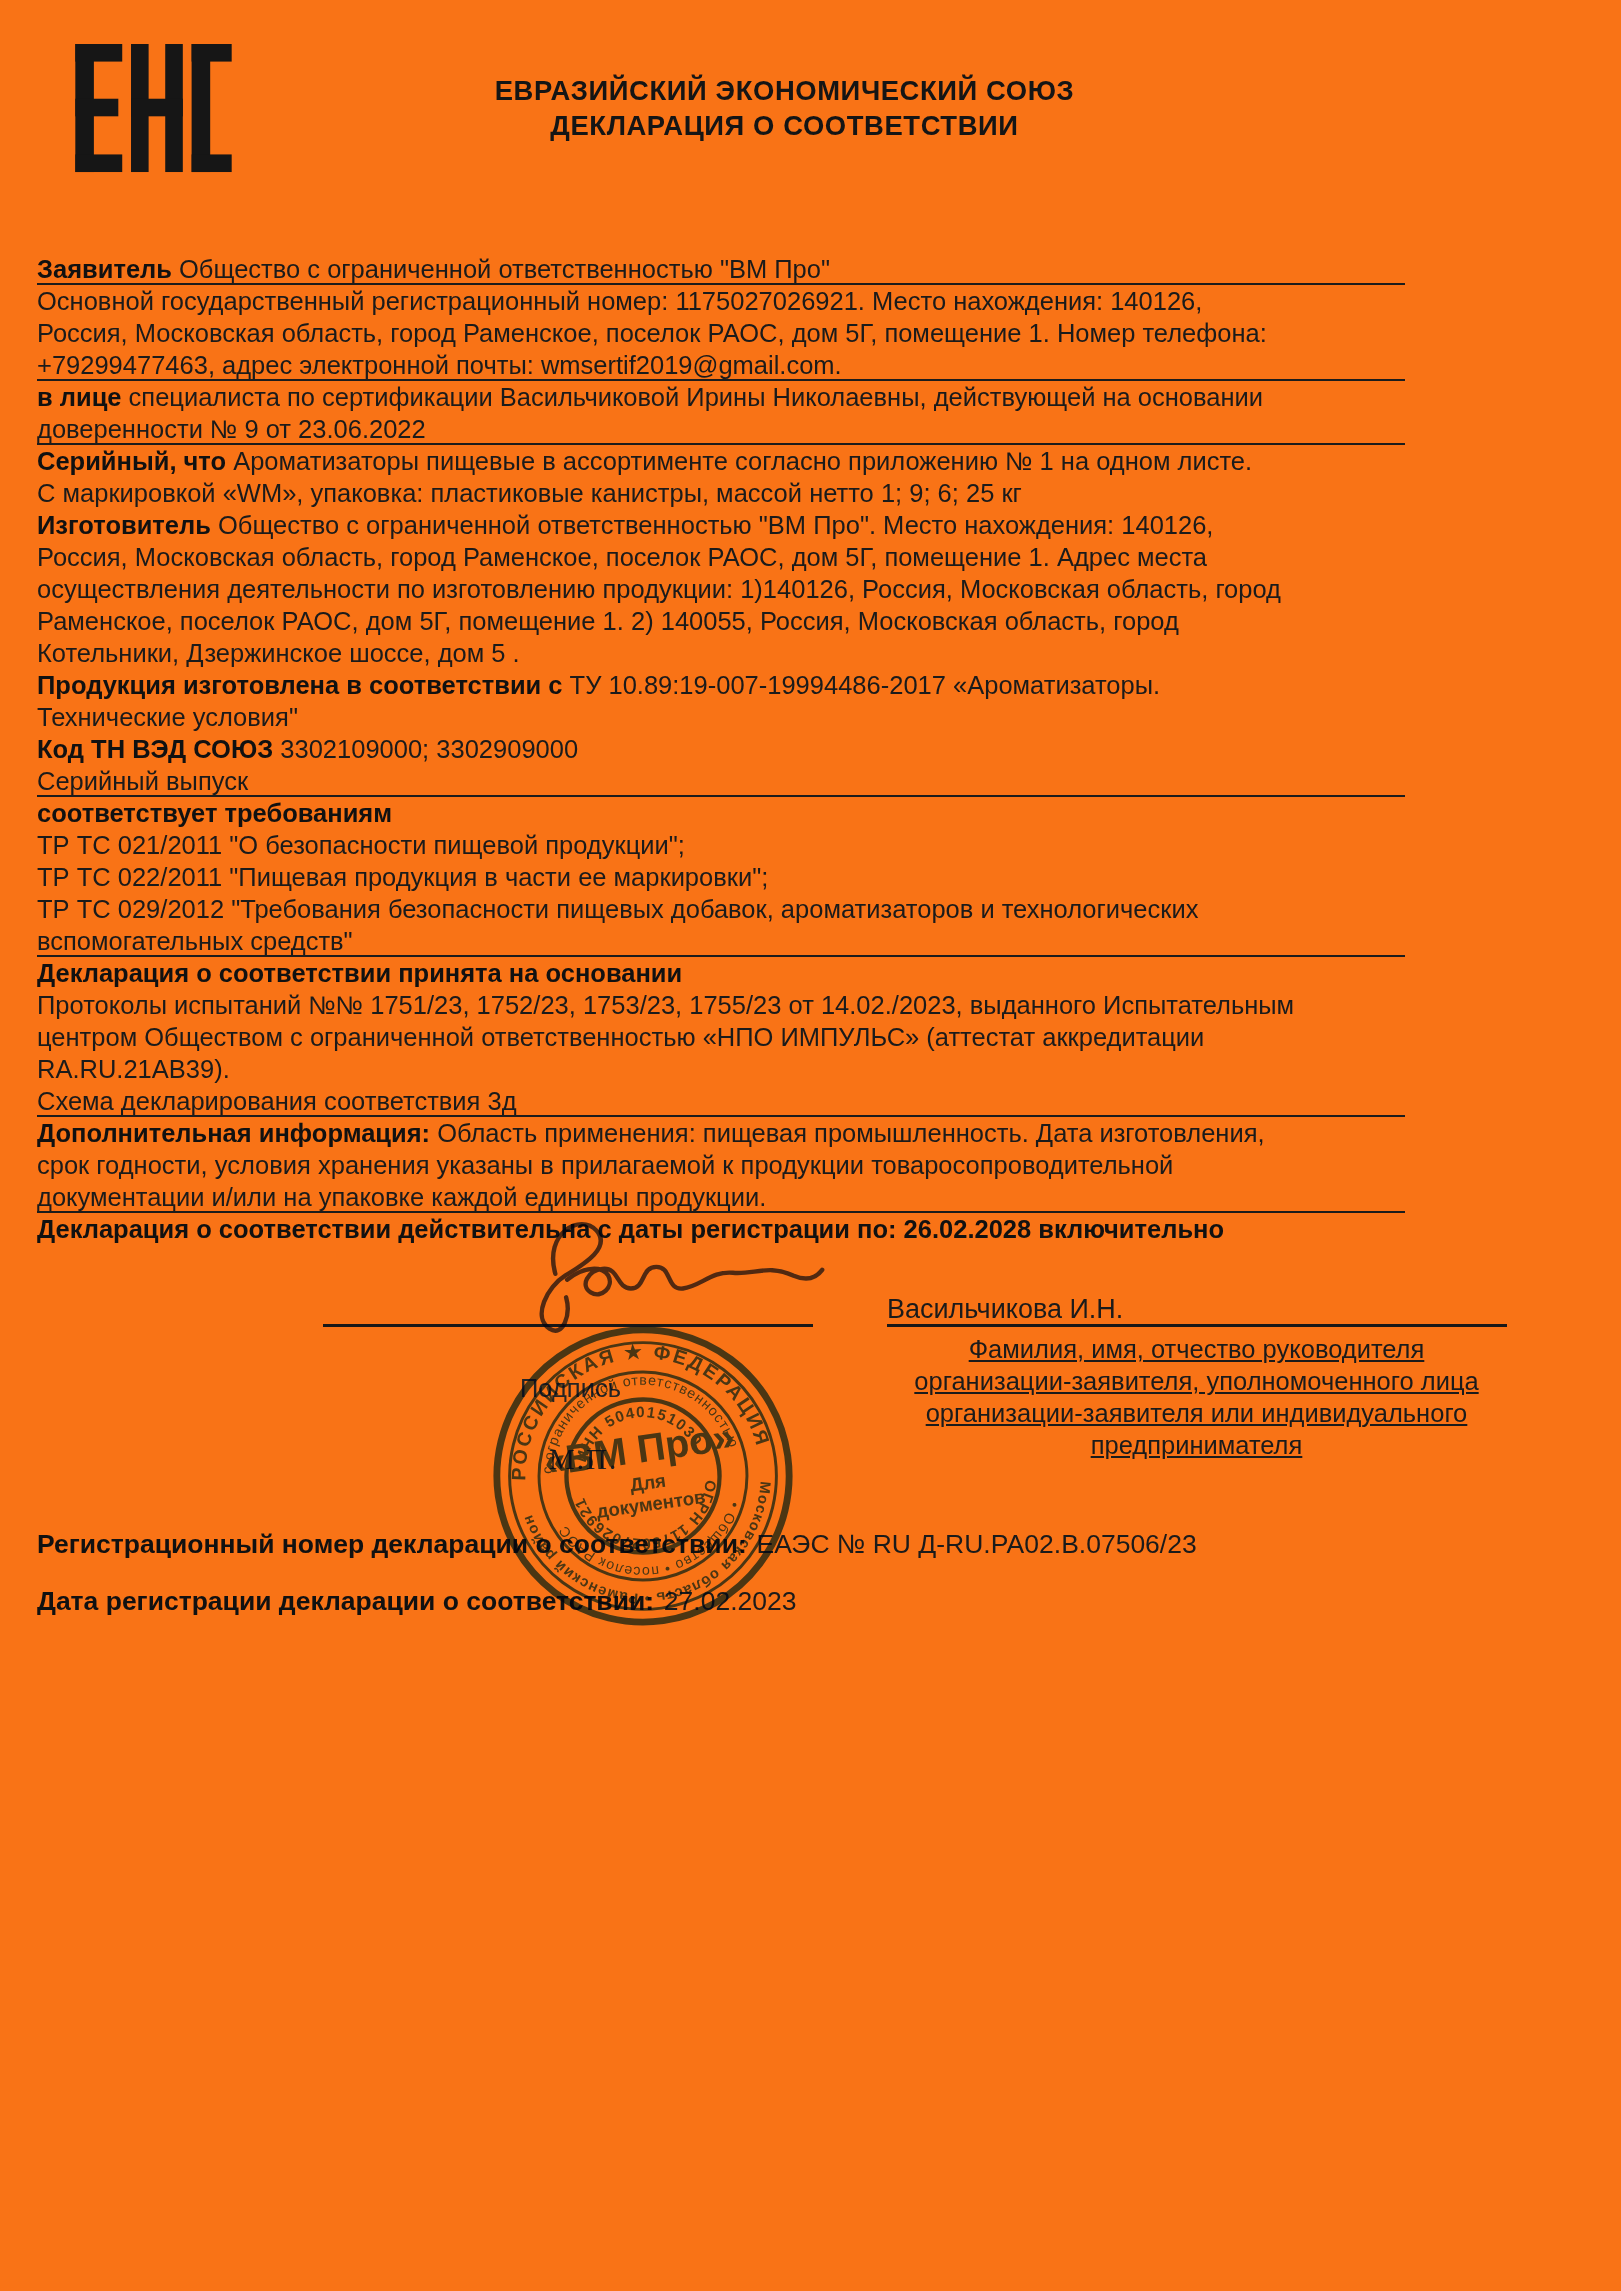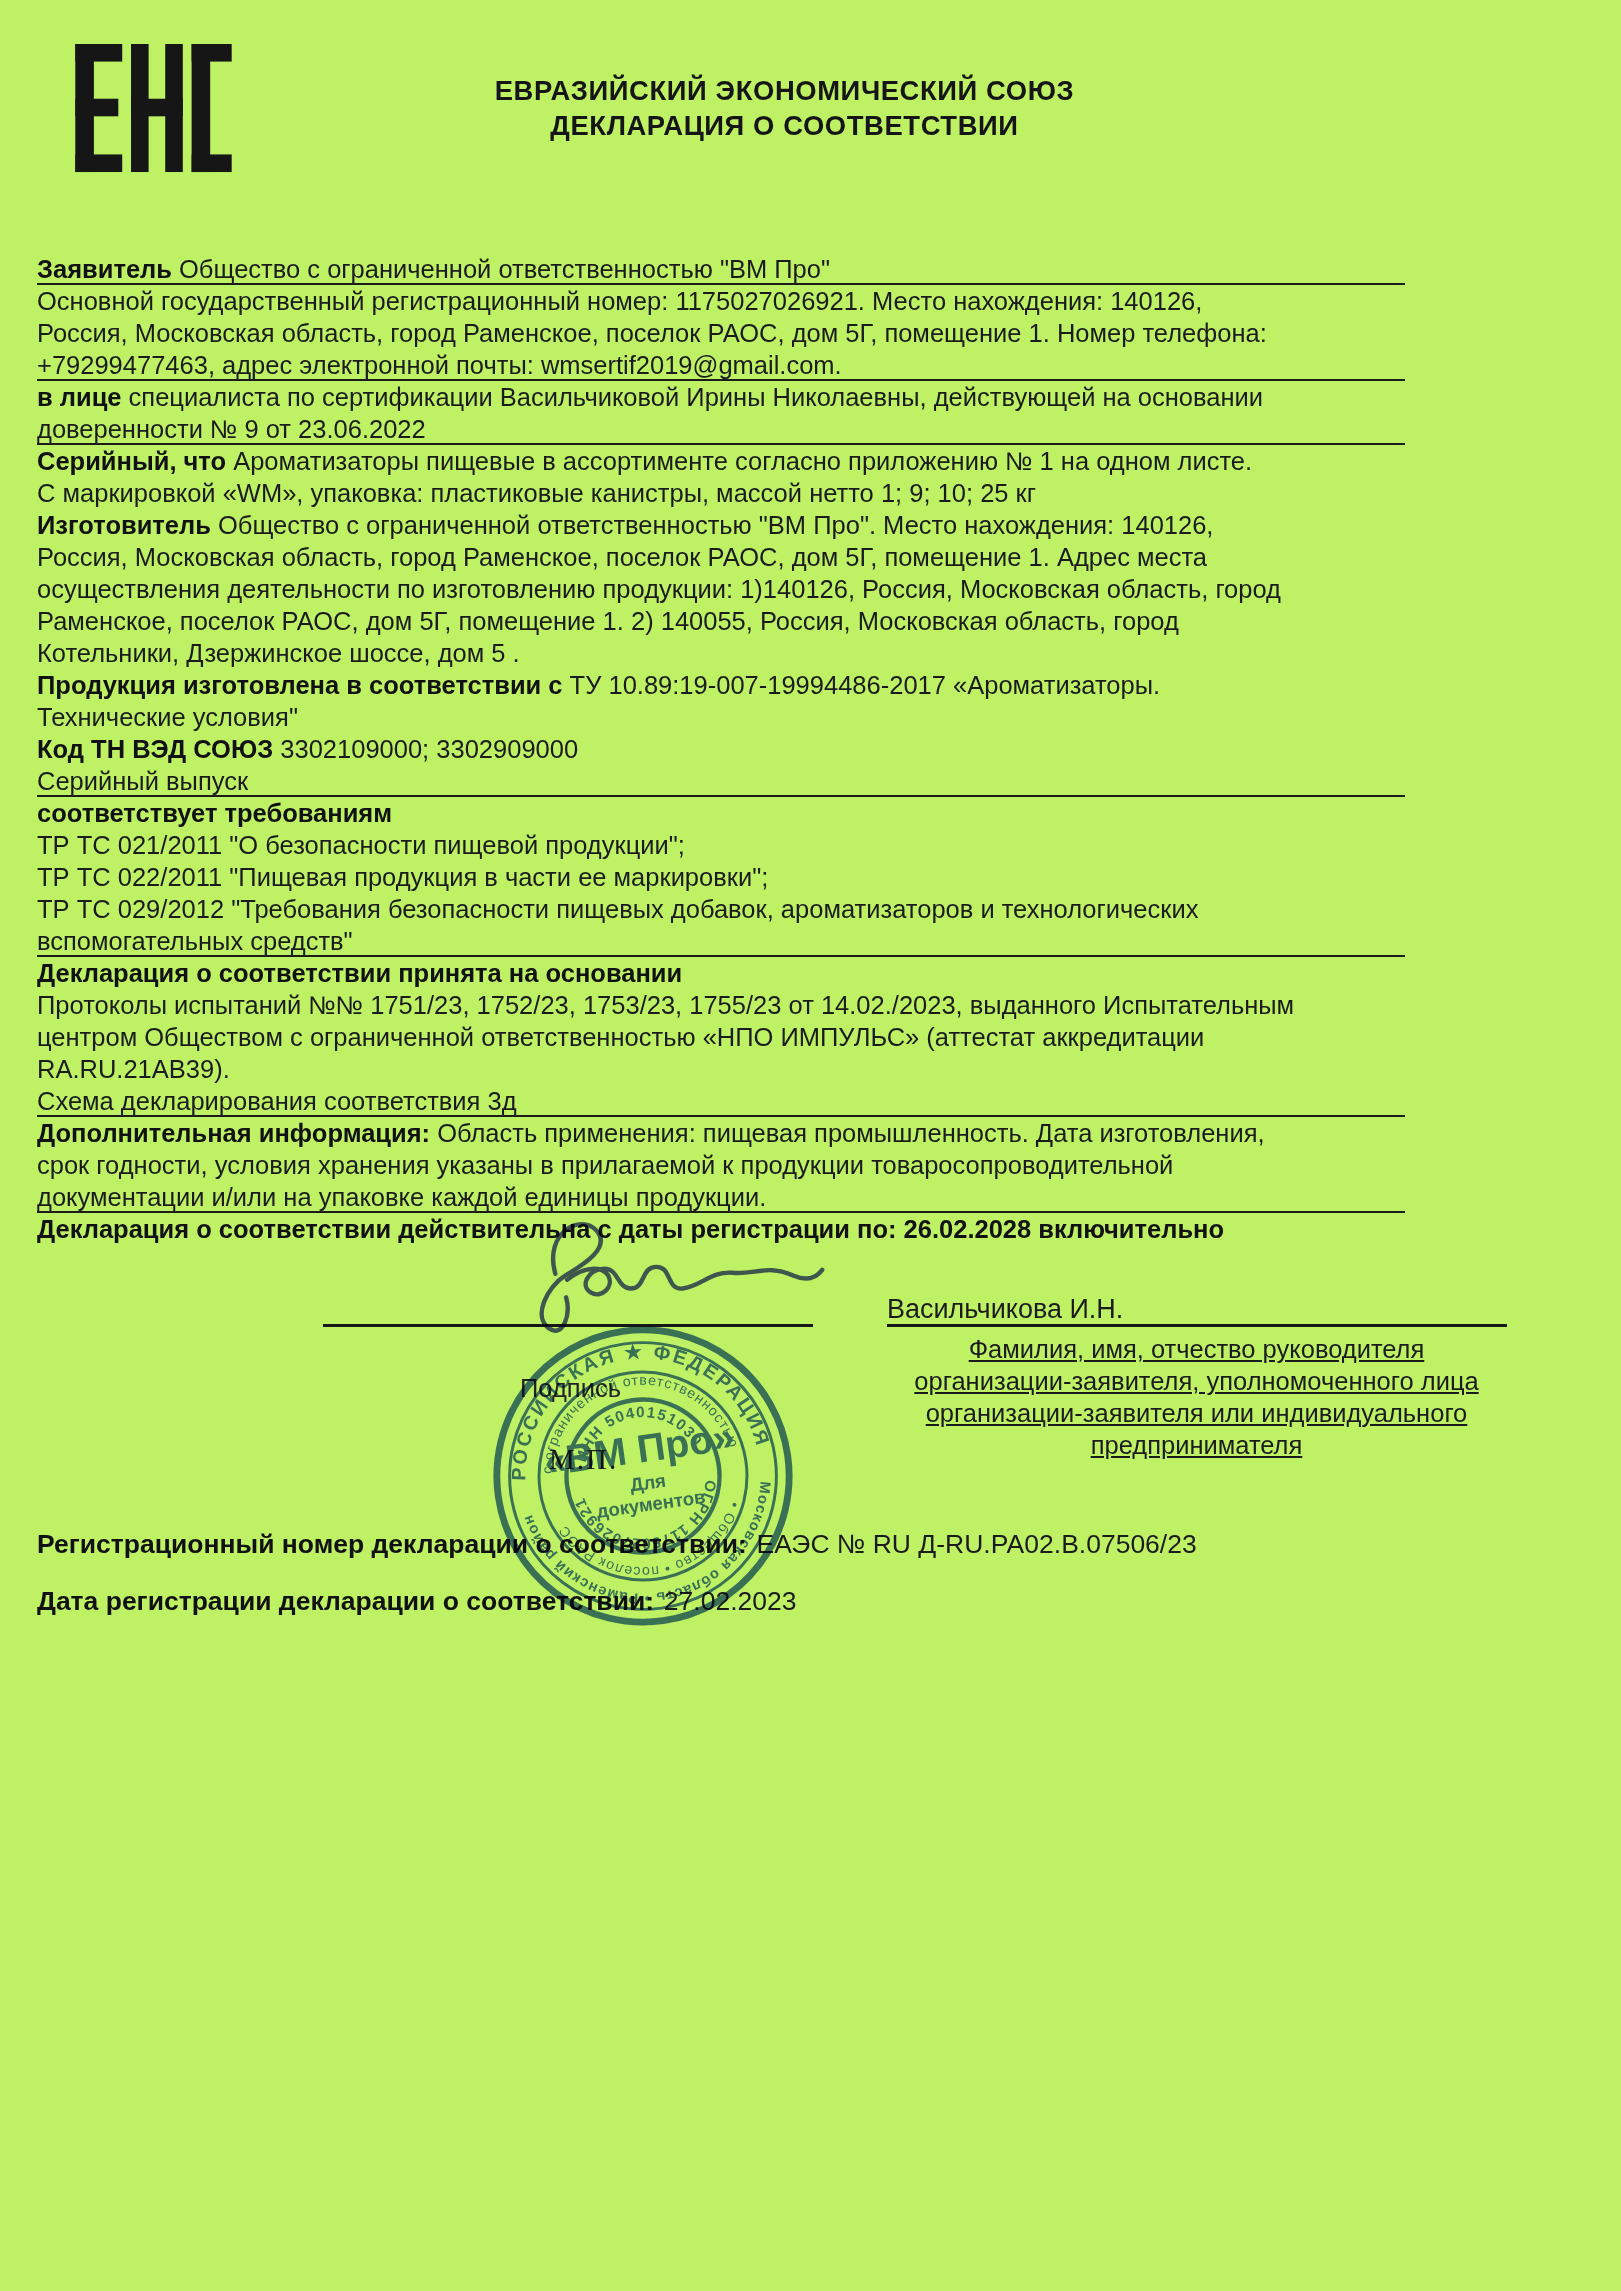--- a/index.html
+++ b/index.html
@@ -1,18 +1,18 @@
 <!DOCTYPE html>
 <html><head>
 <meta charset="utf-8">
 <style>
   html,body{margin:0;padding:0;background:#e8e8e8;}
   .page{
     position:relative; width:1621px; height:2292px; margin:0 auto;
-    background:#bef264; overflow:hidden;
+    background:#f97316; overflow:hidden;
     font-family:"Liberation Sans", sans-serif; color:#1a1a1a;
   }
   
   .eac-logo{position:absolute; left:75px; top:44px;}
   
   .doc-title{
     position:absolute; left:167px; top:73px; width:1235px;
     text-align:center; font-weight:bold; font-size:27.4px; line-height:35px;
     letter-spacing:0.6px; color:#151515;
   }
@@ -80,21 +80,21 @@
   </div>
 
   <div class="doc-body">
       <div class="row rule"><span class="b">Заявитель </span><span>Общество с ограниченной ответственностью "ВМ Про"</span></div>
       <div class="row"><span>Основной государственный регистрационный номер: 1175027026921. Место нахождения: 140126,</span></div>
       <div class="row"><span>Россия, Московская область, город Раменское, поселок  РАОС, дом 5Г, помещение 1. Номер телефона:</span></div>
       <div class="row rule"><span>+79299477463, адрес электронной почты: wmsertif2019@gmail.com.</span></div>
       <div class="row"><span class="b">в лице </span><span>специалиста по сертификации Васильчиковой Ирины Николаевны, действующей на основании</span></div>
       <div class="row rule"><span>доверенности № 9 от  23.06.2022</span></div>
       <div class="row"><span class="b">Серийный, что </span><span>Ароматизаторы пищевые в ассортименте согласно приложению № 1 на одном листе.</span></div>
-      <div class="row"><span>С маркировкой «WM»,  упаковка: пластиковые канистры, массой нетто 1; 9; 10; 25 кг</span></div>
+      <div class="row"><span>С маркировкой «WM»,  упаковка: пластиковые канистры, массой нетто 1; 9; 6; 25 кг</span></div>
       <div class="row"><span class="b">Изготовитель </span><span>Общество с ограниченной ответственностью "ВМ Про". Место нахождения: 140126,</span></div>
       <div class="row"><span>Россия, Московская область, город Раменское, поселок  РАОС, дом 5Г, помещение 1. Адрес места</span></div>
       <div class="row"><span>осуществления деятельности по изготовлению продукции: 1)140126, Россия, Московская область, город</span></div>
       <div class="row"><span>Раменское, поселок РАОС, дом 5Г, помещение 1. 2) 140055, Россия, Московская область, город</span></div>
       <div class="row"><span>Котельники, Дзержинское шоссе, дом 5 .</span></div>
       <div class="row"><span class="b">Продукция изготовлена в соответствии с </span><span>ТУ 10.89:19-007-19994486-2017 «Ароматизаторы.</span></div>
       <div class="row"><span>Технические условия"</span></div>
       <div class="row"><span class="b">Код ТН ВЭД СОЮЗ </span><span>3302109000; 3302909000</span></div>
       <div class="row rule"><span>Серийный выпуск</span></div>
       <div class="row"><span class="b">соответствует требованиям</span></div>

